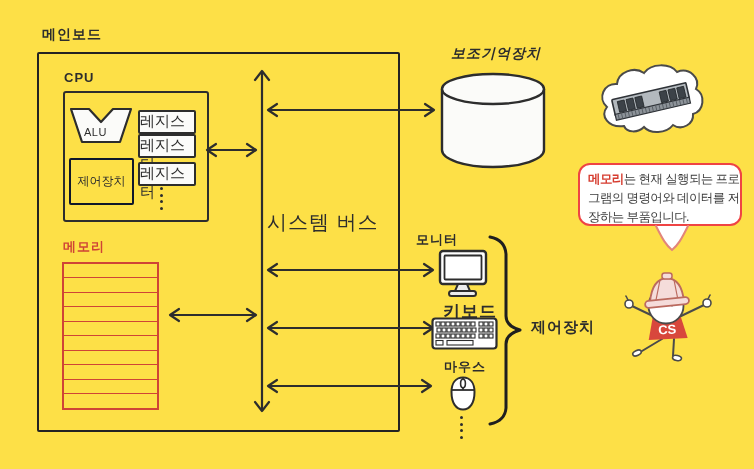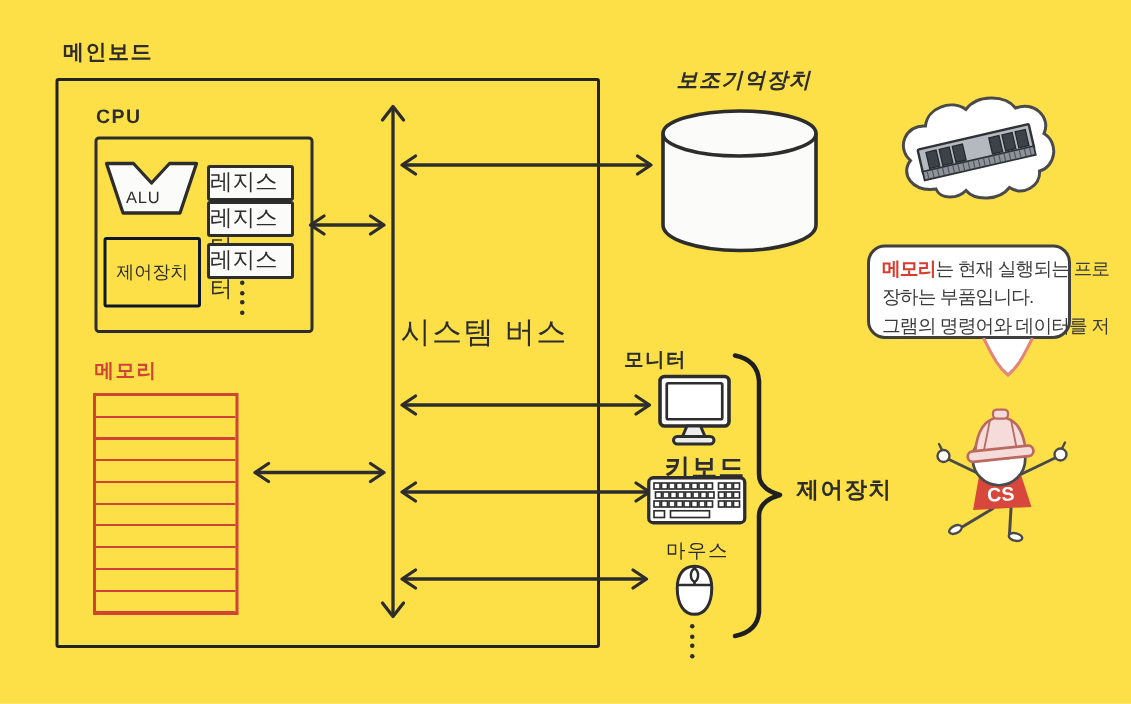--- a/index.html
+++ b/index.html
@@ -37,26 +37,26 @@
   .memory-label{left:63px;top:239px;font-size:13px;font-weight:bold;color:#cf4436;letter-spacing:1px;}
   .memory-box{left:62px;top:262px;width:93px;height:144px;border:2px solid #cf4436;
     background-image:repeating-linear-gradient(180deg,transparent 0,transparent 13.1px,#cf4436 13.1px,#cf4436 14.5px);}
   
   .bus-label{left:267px;top:210px;font-size:20px;letter-spacing:1px;}
   
   .storage-label{left:451px;top:45px;font-size:14px;font-weight:bold;letter-spacing:1px;font-style:italic;}
   
   .monitor-label{left:416px;top:232px;font-size:13px;font-weight:bold;letter-spacing:1px;}
   .keyboard-label{left:443px;top:302px;font-size:17px;font-weight:bold;letter-spacing:1px;}
-  .mouse-label{left:444px;top:359px;font-size:13px;font-weight:normal;letter-spacing:1px;}
+  .mouse-label{left:444px;top:359px;font-size:13px;font-weight:bold;letter-spacing:1px;}
   .io-group-label{left:531px;top:318px;font-size:15px;font-weight:bold;letter-spacing:1px;}
   
   .callout{
-    left:578px;top:163px;width:136px;height:63px;box-sizing:border-box;
-    border:2px solid #404040;border-radius:12px;background:#fff;
+    left:578px;top:163px;width:164px;height:63px;box-sizing:border-box;
+    border:2px solid #ef4444;border-radius:12px;background:#fff;
     padding:5px 8px 0;font-size:12.5px;line-height:1.5;color:#3b3b3b;z-index:2;
   }
   .callout .line{white-space:nowrap;letter-spacing:-0.6px;}
   .callout .hl{color:#d63c2f;font-weight:bold;}
   .callout-tail{left:653px;top:225px;z-index:3;}
   svg{display:block;}
   svg text{font-family:"Liberation Sans","DejaVu Sans",sans-serif;}
 </style>
 </head>
 <body>
@@ -230,22 +230,22 @@
           <rect x="-15" y="-7" width="7" height="11"></rect>
         <rect x="10" y="-7" width="7" height="11"></rect>
           <rect x="19" y="-7" width="7" height="11"></rect>
           <rect x="28" y="-7" width="7" height="11"></rect>
       </g>
     </g>
   </svg>
 
   <div class="abs callout">
     <div class="line"><span class="hl">메모리</span><span>는 현재 실행되는 프로</span></div>
+    <div class="line">그램의 명령어와 데이터를 저</div>
     <div class="line">장하는 부품입니다.</div>
-    <div class="line">그램의 명령어와 데이터를 저</div>
   </div>
   <svg class="abs callout-tail" width="38" height="32" viewBox="0 0 38 32">
     <path d="M3,1 C10,15 13,20 19,25 C25,20 28,15 35,1" fill="#fff" stroke="#e2857a" stroke-width="2" stroke-linecap="round"></path>
   </svg>
 
   <svg class="abs" style="left:620px;top:266px;" width="96" height="100" viewBox="0 0 96 100">
 
     <g stroke="#4a4a4a" stroke-width="2" stroke-linecap="round">
       <line x1="42" y1="73" x2="22" y2="85"></line>
       <line x1="54" y1="73" x2="53" y2="90"></line>

